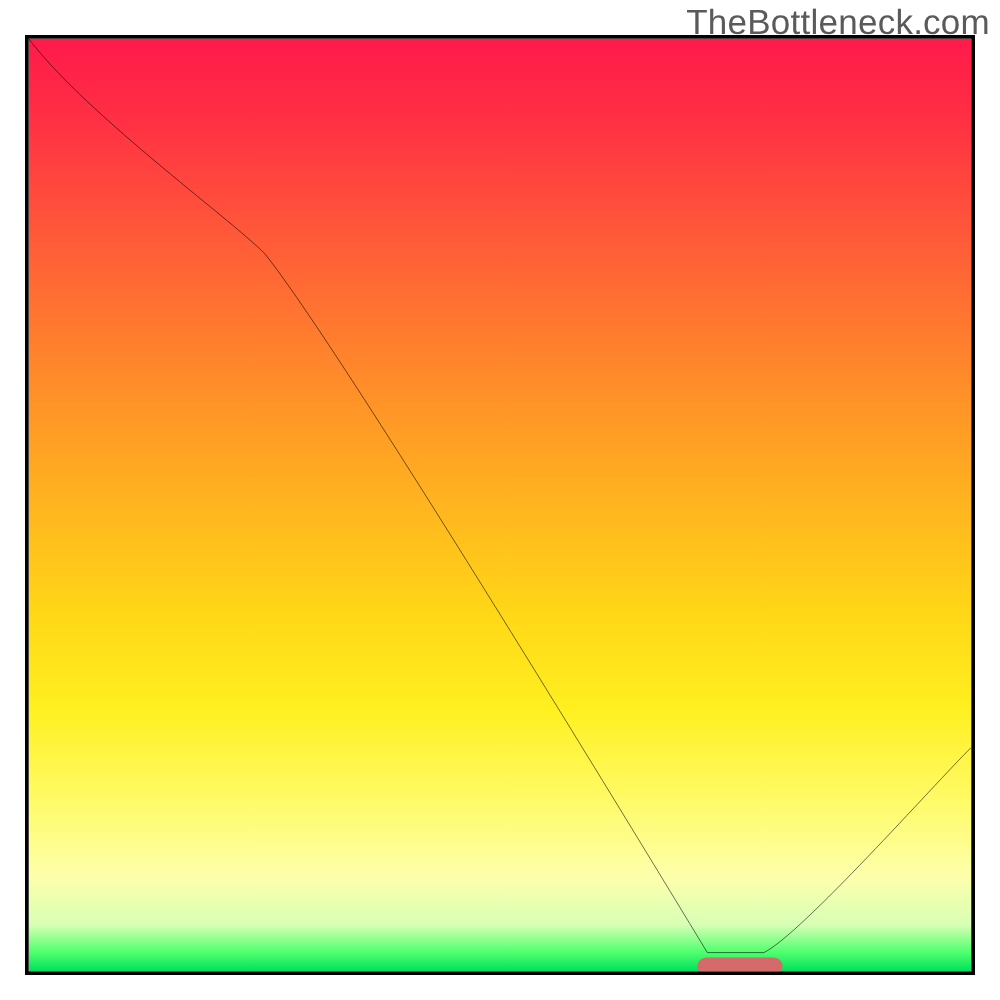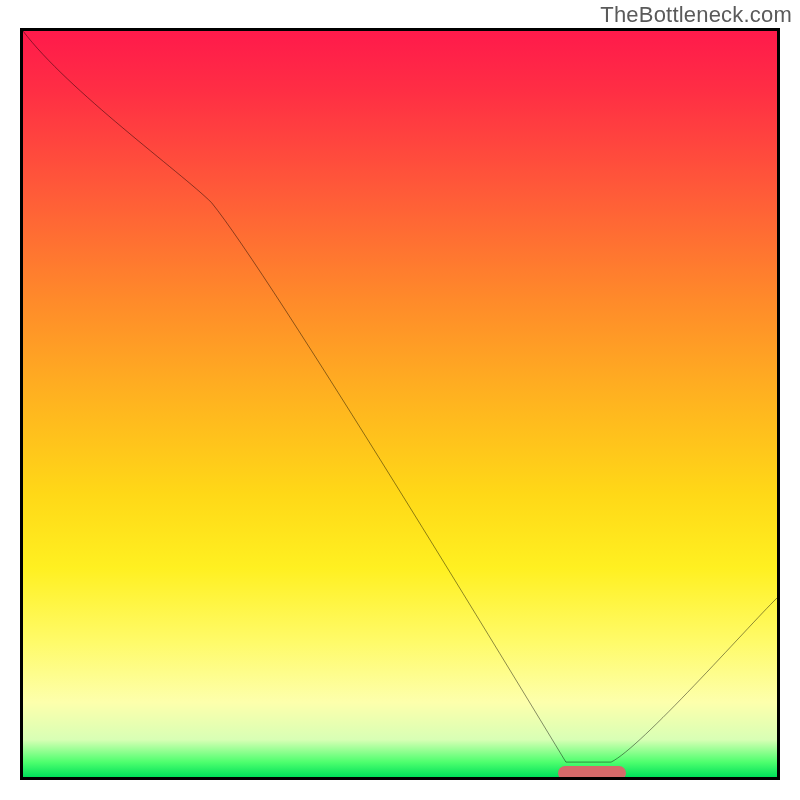--- a/index.html
+++ b/index.html
@@ -13,21 +13,21 @@
   }
   .frame {
     position: relative;
     width: 800px;
     height: 800px;
   }
   .watermark {
     position: absolute;
     top: 2px;
     right: 8px;
-    font-size: 22px;
+    font-size: 28px;
     font-weight: 500;
     color: #5a5a5a;
     letter-spacing: 0.2px;
     z-index: 5;
   }
   
   .plot-area {
     position: absolute;
     left: 20px;
     top: 28px;

